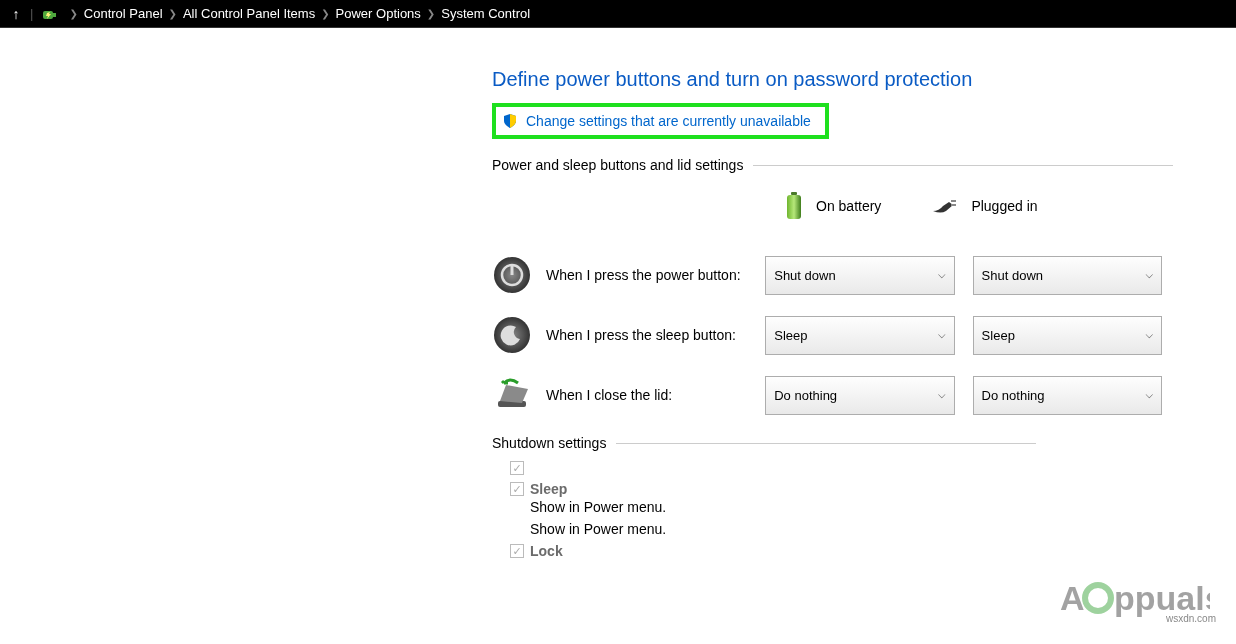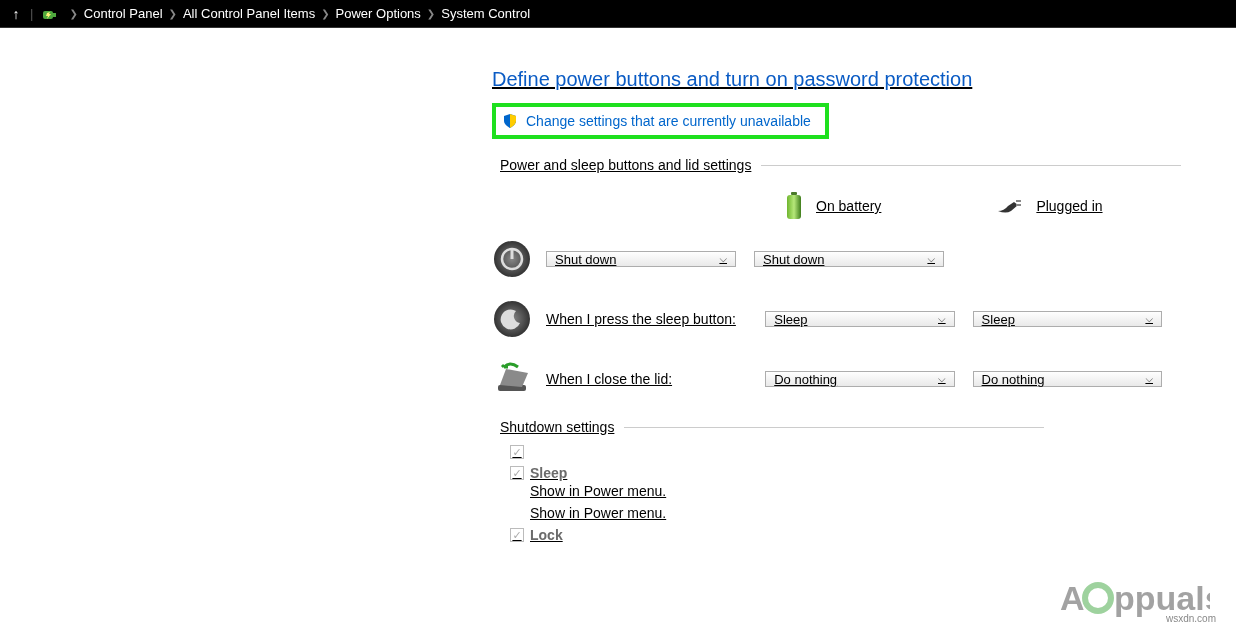--- a/index.html
+++ b/index.html
@@ -15,56 +15,56 @@
       color: #fff;
       font-size: 13px;
       border-bottom: 1px solid #333;
     }
     .up-arrow { width: 20px; text-align: center; font-size: 14px; }
     .bc-icon { width: 18px; height: 18px; margin: 0 4px; }
     .bc-sep { color: #888; margin: 0 6px; font-size: 10px; }
     .bc-item { color: #fff; }
 
     
-    .main { padding: 40px 0 0 492px; width: 1180px; text-decoration: underline; }
+    .main { padding: 40px 0 0 492px; width: 1180px; }
     .title { color: #0a5bc4; font-size: 20px; font-weight: 400; margin-bottom: 12px; }
     .desc { font-size: 14px; color: #000; line-height: 1.4; margin-bottom: 14px; max-width: 680px; }
 
     .change-link-box {
       border: 4px solid #1ee01e;
       display: inline-flex;
       align-items: center;
       padding: 6px 14px 6px 6px;
       margin-bottom: 18px;
     }
     .shield { width: 16px; height: 16px; margin-right: 8px; }
     .change-link { color: #0066cc; font-size: 14px; }
 
-    .section-label { font-size: 14px; color: #000; margin-bottom: 10px; position: relative; margin-left: 8px; }
+    .section-label { font-size: 14px; color: #000; margin-bottom: 10px; position: relative; }
     .section-label::after {
       content: "";
       position: absolute;
       top: 50%;
       margin-left: 10px;
       width: 420px;
       border-top: 1px solid #ccc;
     }
 
     
-    .power-header { display: flex; margin: 18px 0 18px 290px; gap: 115px; }
+    .power-header { display: flex; margin: 18px 0 34px 290px; gap: 50px; }
     .ph-col { display: flex; align-items: center; gap: 10px; font-size: 14px; }
     .battery-svg { width: 24px; height: 30px; }
     .plug-svg { width: 30px; height: 18px; }
 
     .power-row { display: flex; align-items: center; margin-bottom: 20px; }
     .pr-icon { width: 40px; height: 40px; margin-right: 14px; flex-shrink: 0; }
     .pr-label { font-size: 14px; width: 220px; }
     .dropdown {
       width: 190px;
-      height: 16px;
+      height: 39px;
       border: 1px solid #adadad;
       background: linear-gradient(#fefefe, #e9e9e9);
       display: flex;
       align-items: center;
       justify-content: space-between;
       padding: 0 8px;
       font-size: 13px;
       margin-right: 18px;
     }
     .dd-chevron { font-size: 10px; color: #555; }
@@ -151,20 +151,21 @@
       <circle cx="20" cy="20" r="18" fill="url(#pg)"></circle>
       <defs>
           <radialGradient id="pg">
             <stop offset="0" stop-color="#888"></stop>
             <stop offset="1" stop-color="#333"></stop>
           </radialGradient>
         </defs>
       <circle cx="20" cy="20" r="10" fill="none" stroke="#ddd" stroke-width="2.5"></circle>
       <line x1="20" y1="9" x2="20" y2="20" stroke="#ddd" stroke-width="3"></line>
     </svg>
+    <span class="pr-label">When I press the power button:</span>
     <div class="dropdown">
       <span>Shut down</span>
         <span class="dd-chevron">⌵</span>
     </div>
     <div class="dropdown">
       <span>Shut down</span>
         <span class="dd-chevron">⌵</span>
     </div>
   </div>
 

